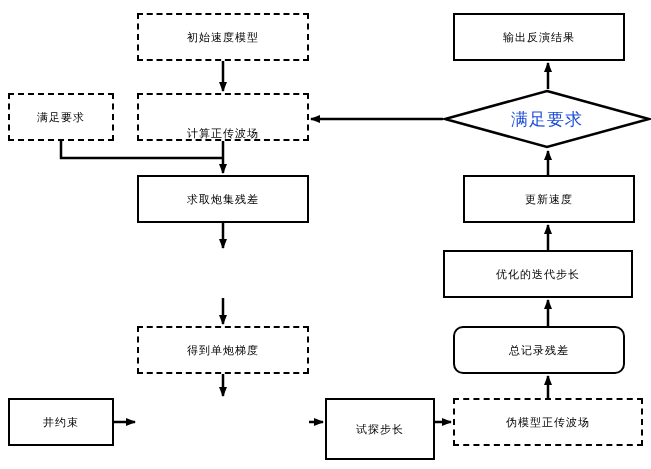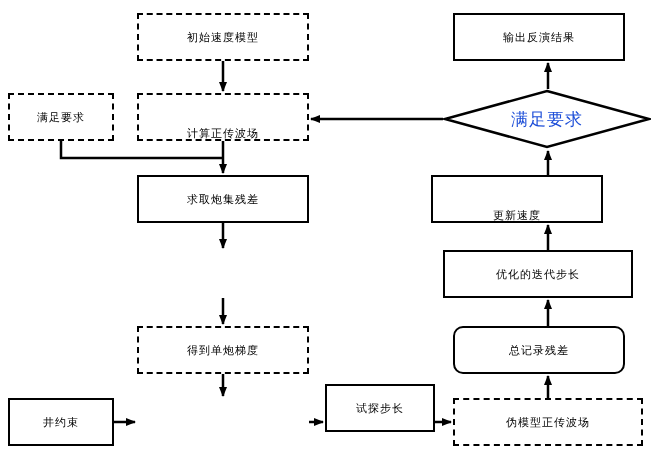--- a/index.html
+++ b/index.html
@@ -137,21 +137,21 @@
     <svg width="208" height="60" viewBox="0 0 208 60">
       <polygon points="104,2 206,30 104,58 2,30" fill="#ffffff" stroke="#000000" stroke-width="2.5"></polygon>
     </svg>
     <div class="diamond-label">满足要求</div>
   </div>
 
   <div class="node solid" style="left:137px; top:175px; width:172px; height:48px;">
     <span class="label">求取炮集残差</span>
   </div>
 
-  <div class="node solid" style="left:431px; top:175px; width:172px; height:48px;align-items:flex-end;">
+  <div class="node solid" style="left:463px; top:175px; width:172px; height:48px;">
     <span class="label">更新速度</span>
   </div>
 
 
   <div class="node solid" style="left:443px; top:250px; width:190px; height:48px;">
     <span class="label">优化的迭代步长</span>
   </div>
 
   <div class="node dashdot" style="left:137px; top:326px; width:172px; height:48px;">
     <span class="label">得到单炮梯度</span>
@@ -159,21 +159,21 @@
 
   <div class="node solid" style="left:453px; top:326px; width:172px; height:48px;border-radius:10px;">
     <span class="label">总记录残差</span>
   </div>
 
   <div class="node solid" style="left:8px; top:398px; width:106px; height:48px;">
     <span class="label">井约束</span>
   </div>
 
 
-  <div class="node solid" style="left:325px; top:384px; width:110px; height:48px;">
+  <div class="node solid" style="left:325px; top:398px; width:110px; height:62px;">
     <span class="label">试探步长</span>
   </div>
 
   <div class="node dashdot" style="left:453px; top:398px; width:190px; height:48px;text-align:center;">
     <span class="label">伪模型正传波场</span>
   </div>
 
 </div>
 
 </body></html>

